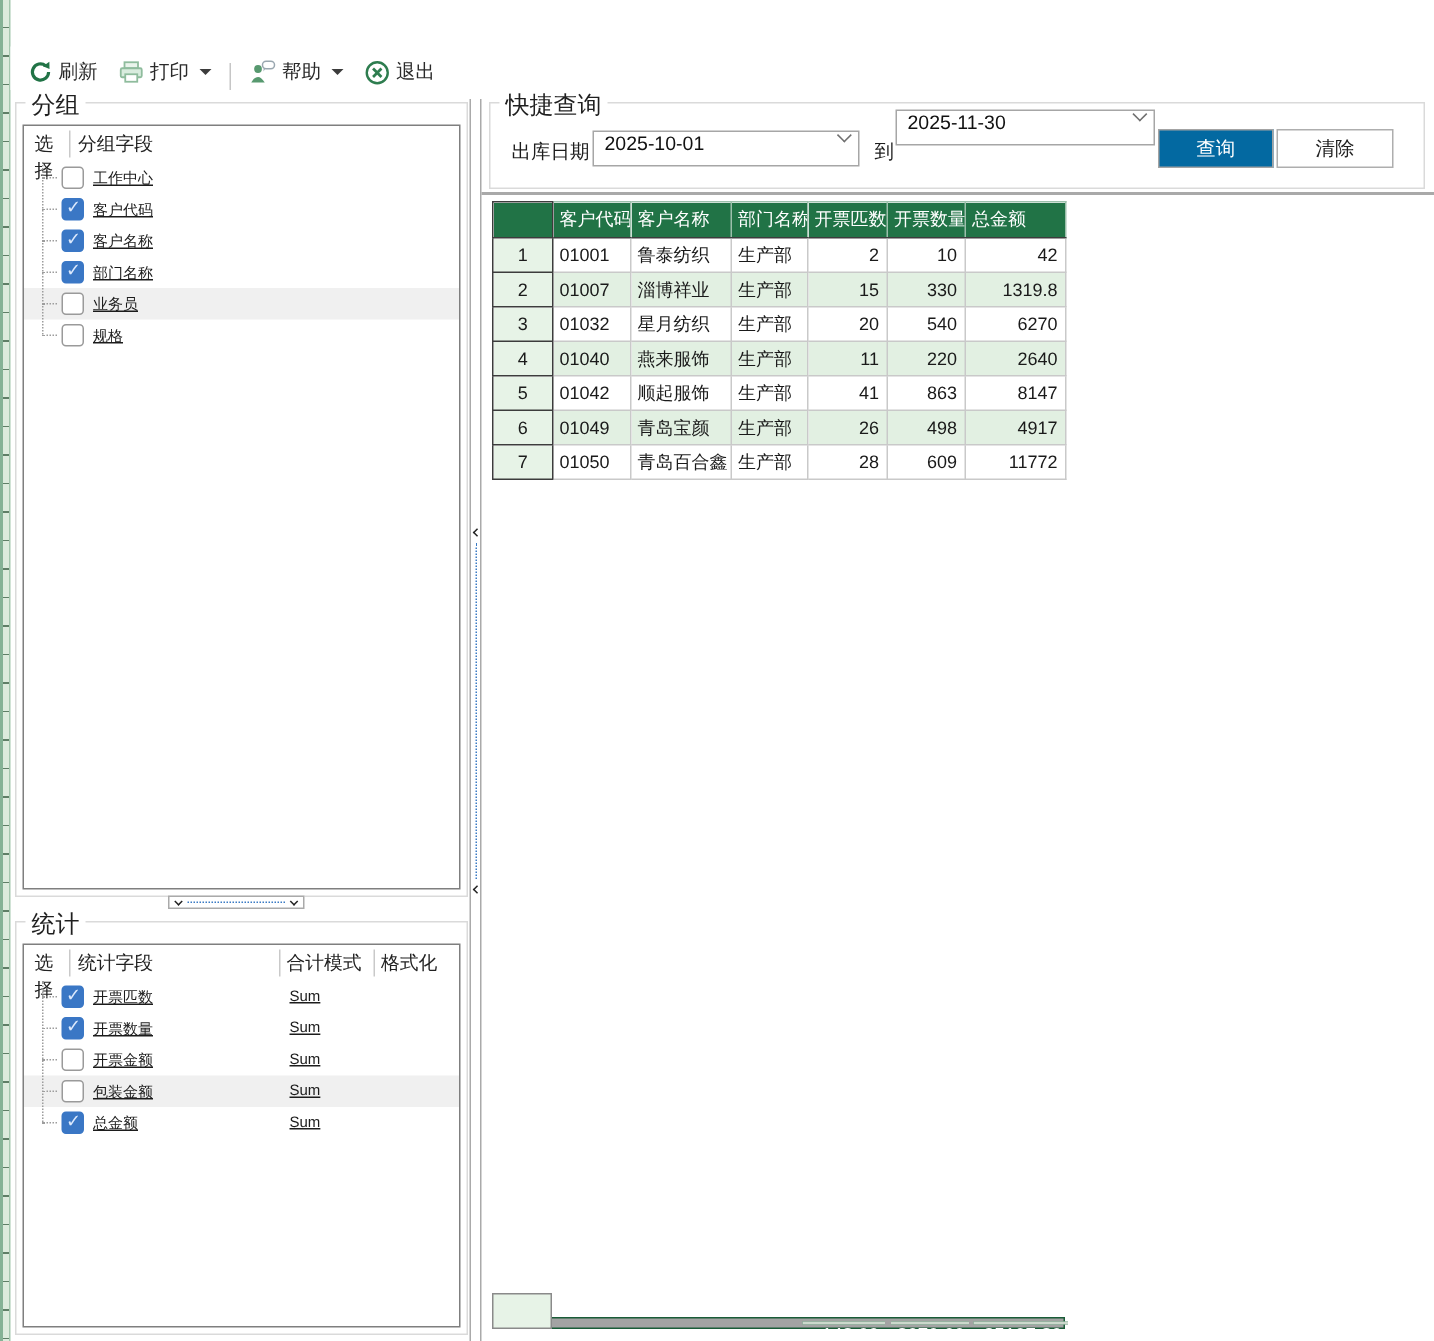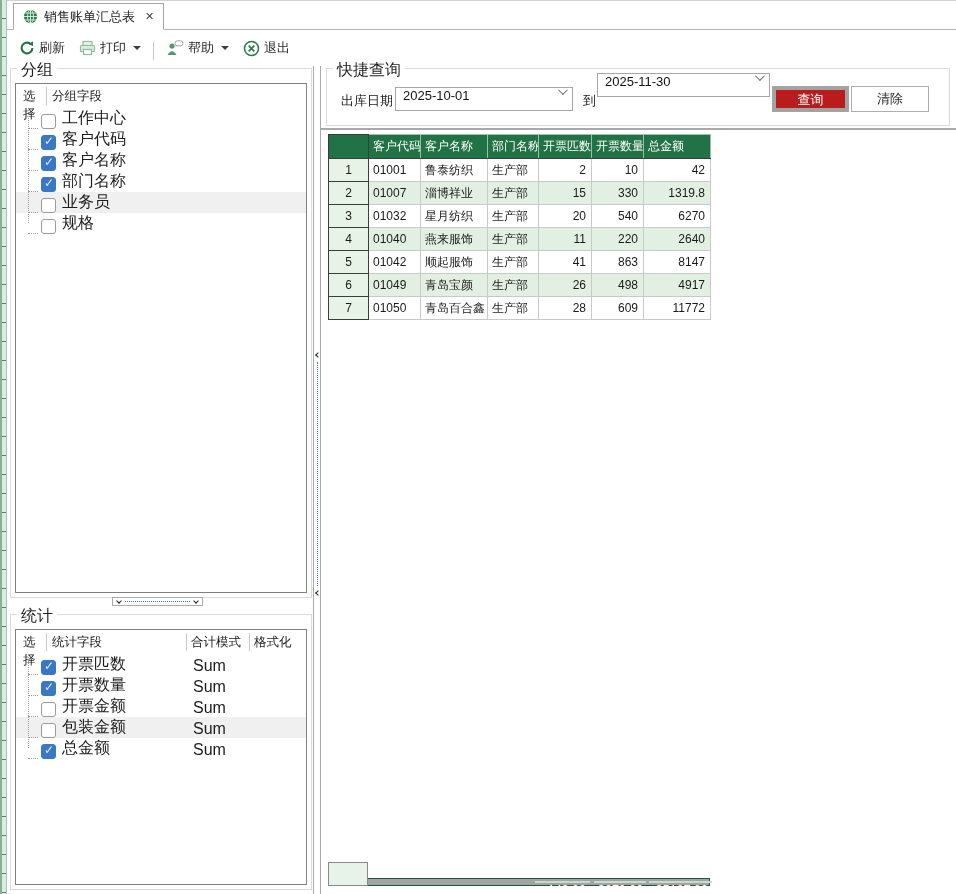--- a/index.html
+++ b/index.html
@@ -54,21 +54,21 @@
   .hc-field{ padding-left:5px; }
   .hc-field-s{ width:140px; padding-left:5px; border-right:1px solid #c9c9c9; }
   .hc-mode{ width:63px; padding-left:4px; border-right:1px solid #c9c9c9; }
   .hc-fmt{ padding-left:4px; }
 
   .items{ position:relative; }
   .items::before{
     content:""; position:absolute; left:12px; top:0; height:calc(100% - 11px);
     border-left:1px dotted #9d9d9d;
   }
-  .citem{ display:flex; align-items:flex-end; height:21px; font-size:16px; color:#1c1c1c; }
+  .citem{ display:flex; align-items:center; height:21px; font-size:10px; color:#1c1c1c;text-decoration:underline; }
   .citem.hl{ background:#f0f0f0; }
   .twig{ width:10px; height:0; margin-left:12px; border-top:1px dotted #9d9d9d; }
   .cb{
     width:15px; height:15px; margin:0 4px 0 3px; flex:none;
     border:1px solid #9a9a9a; border-radius:3px; background:#fff; position:relative;
   }
   .cb.checked{ background:#3a77c5; border-color:#3a77c5; }
   .cb.checked::after{ content:"✓"; position:absolute; left:2px; top:-2px; color:#ddeafd; font-size:12px; }
   .lbl{ padding-left:2px; }
   .s-lbl{ width:133px; }
@@ -91,21 +91,21 @@
 
   
   .qrow-label{ position:absolute; font-size:13px; color:#1c1c1c; }
   .combo{
     position:absolute; height:24px; border:1px solid #a6a6a6; background:#fff;
     display:flex; align-items:flex-start; justify-content:space-between;
     padding:0 7px; font-size:13px; color:#111;
   }
   .combo .vchev{ width:7px; height:7px; border-right:1.4px solid #6f6f6f; border-bottom:1.4px solid #6f6f6f; transform:rotate(45deg) translateY(-2px); }
   .btn{ position:absolute; height:26px; font-family:inherit; font-size:13px; cursor:default; }
-  .btn-primary{ background:#b91c1c; color:#fff; border:4px solid #a3a3a3;font-family:Liberation Serif, serif; }
+  .btn-primary{ background:#0369a1; color:#fff; border:1px solid #a3a3a3;font-family:Liberation Serif, serif; }
   .btn-plain{ background:#fff; color:#222; border:1px solid #aeaeae; }
 
   .hrule{ position:absolute; left:321px; top:128px; right:0; height:2px; background:#a9a9a9; }
 
   
   .dtable{ position:absolute; left:328px; top:134px; border-collapse:collapse; table-layout:fixed; width:382px; font-size:12px; }
   .dtable th{
     background:#217346; color:#fff; font-weight:normal; text-align:left;
     height:24px; padding:0 0 0 4px; border:1px solid #9cbfab; border-bottom:1px solid #3c3c3c;
     overflow:hidden; white-space:nowrap;
@@ -131,34 +131,20 @@
 
   svg{ display:block; }
 </style>
 </head>
 <body>
 
 <div class="screen">
 
   <div class="left-strip"></div>
 
-  <div class="tabbar">
-    <div class="tab">
-      <svg width="15" height="15" viewBox="0 0 16 16">
-        <circle cx="8" cy="8" r="7" fill="#2e7d4f"></circle>
-        <ellipse cx="8" cy="8" rx="3.2" ry="7" fill="none" stroke="#d7ecdf" stroke-width="1"></ellipse>
-        <line x1="1" y1="8" x2="15" y2="8" stroke="#d7ecdf" stroke-width="1"></line>
-        <line x1="2.2" y1="4.3" x2="13.8" y2="4.3" stroke="#d7ecdf" stroke-width="1"></line>
-        <line x1="2.2" y1="11.7" x2="13.8" y2="11.7" stroke="#d7ecdf" stroke-width="1"></line>
-        <line x1="8" y1="1" x2="8" y2="15" stroke="#d7ecdf" stroke-width="1"></line>
-      </svg>
-      <span>销售账单汇总表</span>
-      <span class="tab-close">✕</span>
-    </div>
-  </div>
 
   <div class="toolbar">
     <button class="tbtn">
       <svg width="16" height="16" viewBox="0 0 16 16">
         <path d="M13.4 8a5.4 5.4 0 1 1-2-4.2" fill="none" stroke="#217346" stroke-width="2.1"></path>
         <path d="M13.9 1.2 L14 6 L9.6 4.2 Z" fill="#217346"></path>
       </svg>
       <span>刷新</span>
     </button>
     <button class="tbtn">

